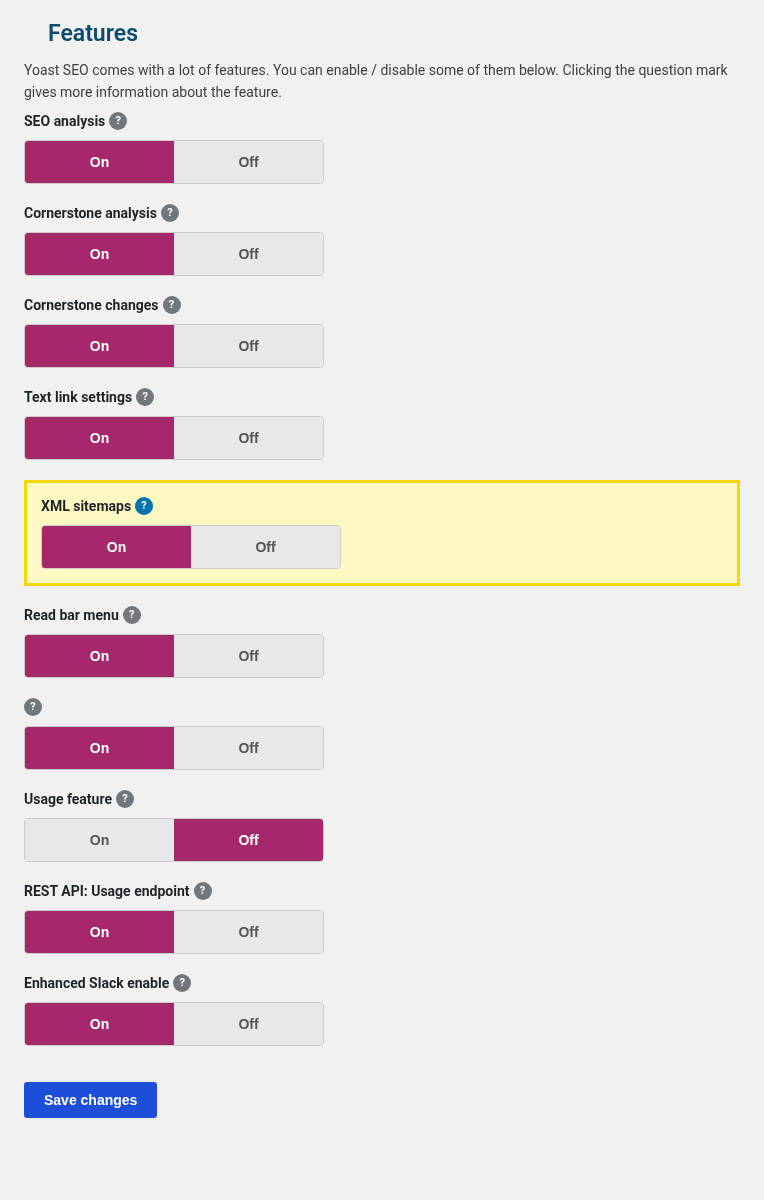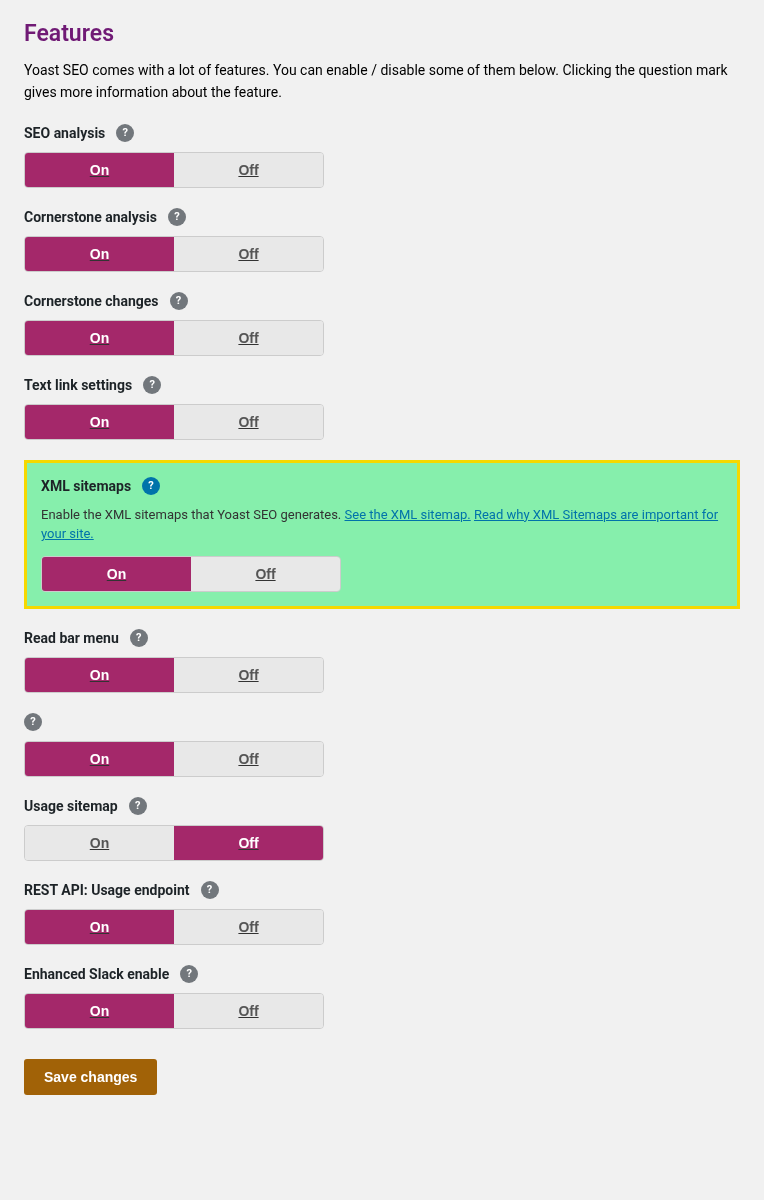--- a/index.html
+++ b/index.html
@@ -18,46 +18,47 @@
     }
 
     .page-container {
       padding: 20px 24px;
       max-width: 764px;
     }
 
     .page-title {
       font-size: 23px;
       font-weight: 600;
-      color: #701a75;
+      color: #0c4a6e;
       margin-bottom: 12px;
+      margin-left: 24px;
     }
 
     .page-description {
       font-size: 14px;
-      color: #000000;
-      margin-bottom: 20px;
+      color: #404040;
+      margin-bottom: 8px;
       line-height: 1.6;
     }
 
     .feature-section {
       margin-bottom: 20px;
     }
 
     .feature-section.highlighted {
       border: 3px solid #f5d800;
       padding: 14px;
-      background: #86efac;
+      background: #fef9c3;
       margin-bottom: 20px;
     }
 
     .feature-label {
       display: flex;
       align-items: center;
-      gap: 11px;
+      gap: 4px;
       font-weight: 700;
       font-size: 14px;
       color: #1d2327;
       margin-bottom: 10px;
     }
 
     .feature-description {
       font-size: 13px;
       color: #333;
       margin-bottom: 12px;
@@ -84,25 +85,24 @@
       flex-shrink: 0;
     }
 
     .question-icon.blue-icon {
       background-color: #0073aa;
     }
 
     .toggle-group {
       display: flex;
       width: 300px;
-      height: 36px;
+      height: 44px;
       border-radius: 4px;
       overflow: hidden;
       border: 1px solid #ccc;
-      text-decoration: underline;
     }
 
     .toggle-btn {
       flex: 1;
       display: flex;
       align-items: center;
       justify-content: center;
       font-size: 14px;
       font-weight: 600;
       cursor: pointer;
@@ -119,29 +119,29 @@
       background-color: #a4286a;
       color: #fff;
     }
 
     .toggle-btn.inactive {
       background-color: #e8e8e8;
       color: #555;
     }
 
     .save-button {
-      background-color: #a16207;
+      background-color: #1d4ed8;
       color: #fff;
       border: none;
       padding: 10px 20px;
       font-size: 14px;
       font-weight: 600;
       border-radius: 3px;
       cursor: pointer;
-      margin-top: 10px;
+      margin-top: 16px;
     }
   </style>
 </head>
 <body>
 
 <div class="page-container">
   <h1 class="page-title">Features</h1>
   <p class="page-description">Yoast SEO comes with a lot of features. You can enable / disable some of them below. Clicking the question mark gives more information about the feature.</p>
 
   
@@ -191,25 +191,20 @@
       <button class="toggle-btn inactive">Off</button>
     </div>
   </div>
 
   
   <div class="feature-section highlighted">
     <div class="feature-label">
       <span>XML sitemaps</span>
       <span class="question-icon blue-icon">?</span>
     </div>
-    <p class="feature-description">
-      <span>Enable the XML sitemaps that Yoast SEO generates.</span>
-      <a href="#">See the XML sitemap.</a>
-      <a href="#">Read why XML Sitemaps are important for your site.</a>
-    </p>
     <div class="toggle-group">
       <button class="toggle-btn active-on">On</button>
       <button class="toggle-btn inactive">Off</button>
     </div>
   </div>
 
   
   <div class="feature-section">
     <div class="feature-label">
       <span>Read bar menu</span>
@@ -228,21 +223,21 @@
     </div>
     <div class="toggle-group">
       <button class="toggle-btn active-on">On</button>
       <button class="toggle-btn inactive">Off</button>
     </div>
   </div>
 
   
   <div class="feature-section">
     <div class="feature-label">
-      <span>Usage sitemap</span>
+      <span>Usage feature</span>
       <span class="question-icon">?</span>
     </div>
     <div class="toggle-group">
       <button class="toggle-btn inactive">On</button>
       <button class="toggle-btn active-off">Off</button>
     </div>
   </div>
 
   
   <div class="feature-section">

